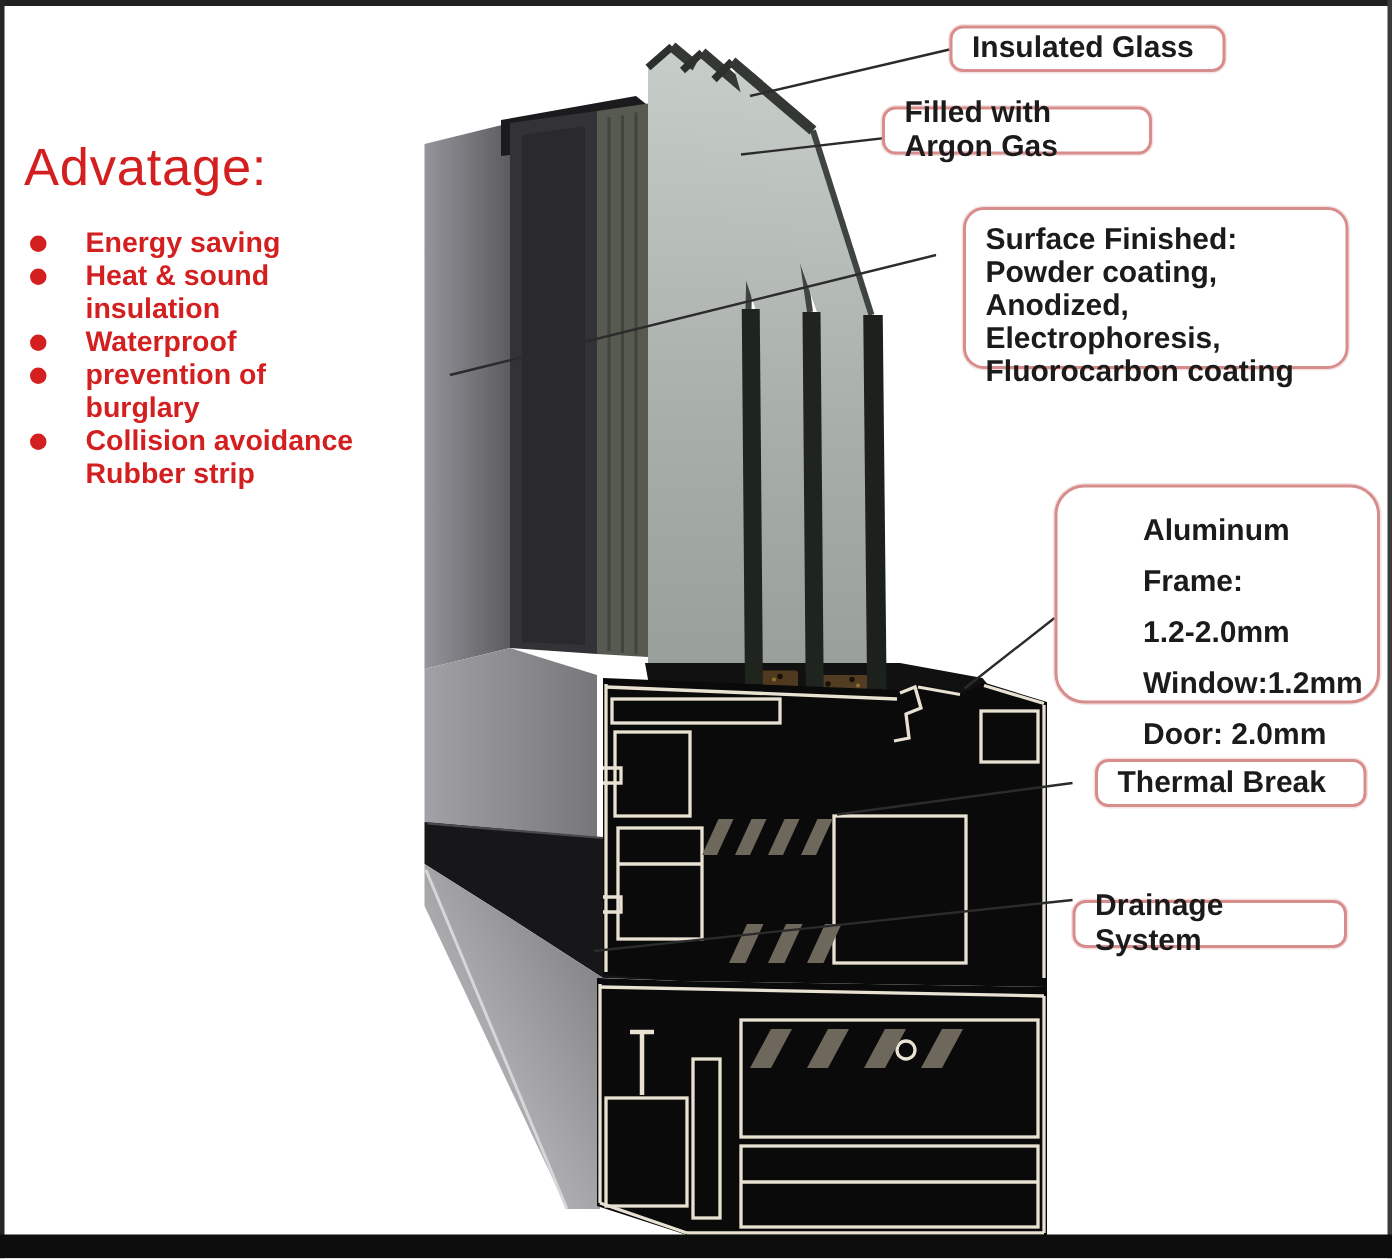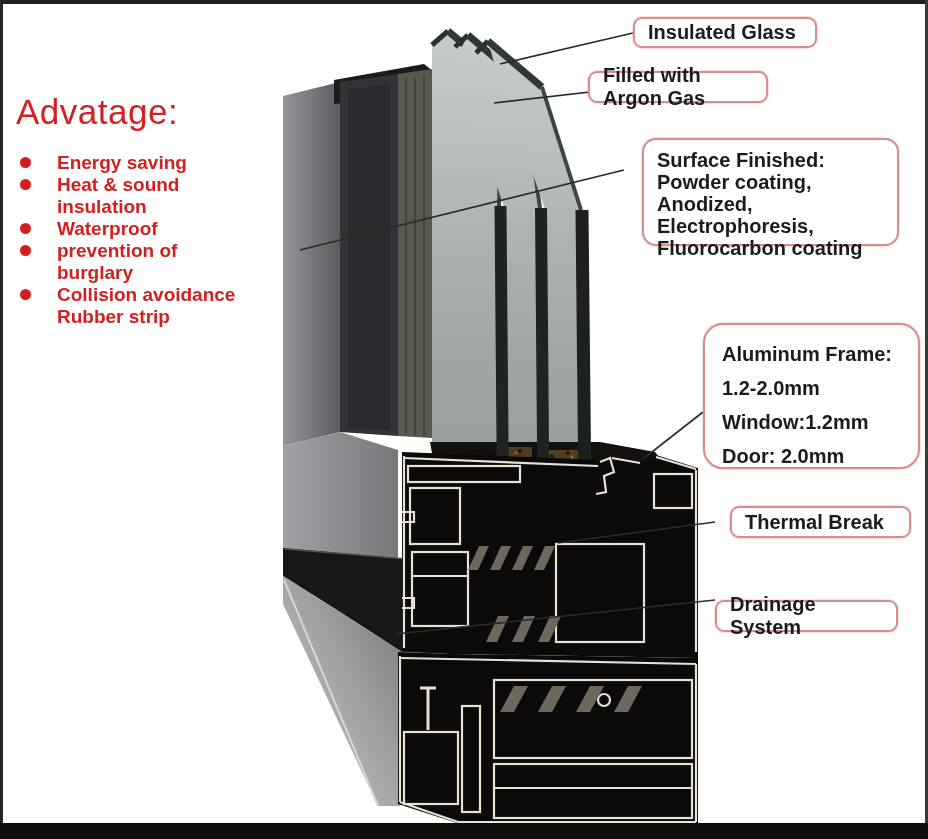--- a/index.html
+++ b/index.html
@@ -28,21 +28,21 @@
   .callout{
     position:absolute;box-sizing:border-box;background:#ffffff;
     border:2px solid #d88d8d;border-radius:9px;
     color:#1b1b1b;font-weight:bold;font-size:20px;
     display:flex;align-items:center;padding:2px 13px;
     box-shadow:0 0 0 1px rgba(216,141,141,0.25);
   }
   .callout.multi{display:block;padding:9px 13px;border-radius:14px;}
   .callout.multi .ln{line-height:22px;}
   .callout.spaced{border-radius:20px;padding:12px 0 0 17px;}
-  .callout.spaced .ln{line-height:34px;}
+  .callout.spaced .ln{line-height:34px;margin-left:40px;}
   #co-insulated{left:633px;top:17px;width:184px;height:31px;}
   #co-argon{left:588px;top:71px;width:180px;height:32px;}
   #co-surface{left:622px;top:138px;width:257px;height:108px;margin-left:20px;}
   #co-aluminum{left:703px;top:323px;width:217px;height:146px;}
   #co-thermal{left:730px;top:506px;width:181px;height:32px;}
   #co-drainage{left:715px;top:600px;width:183px;height:32px;}
 </style>
 </head>
 <body>
 

